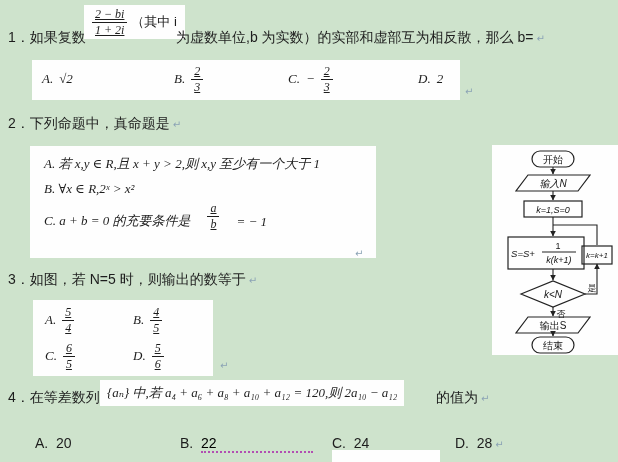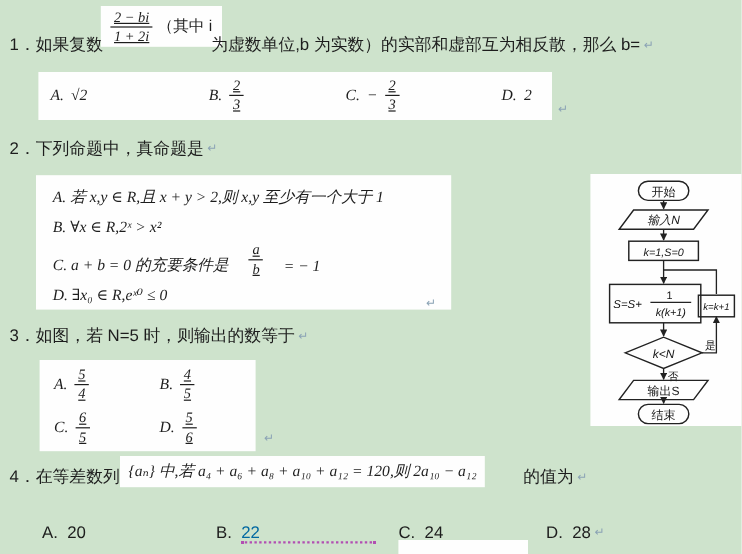--- a/index.html
+++ b/index.html
@@ -22,21 +22,21 @@
   }
   .frac .fnum{border-bottom:1px solid #1d1d1d;padding:0 3px 1px;}
   .frac .fden{padding-top:1px;}
   .opt{display:inline-flex;align-items:center;gap:6px;}
   .opt-label{font-family:"Liberation Serif","DejaVu Serif",serif;font-style:italic;font-size:13px;}
   .pc{color:#8ba3b5;font-size:10px;margin-left:3px;vertical-align:middle;}
   .q2line{position:absolute;white-space:nowrap;font-size:13px;}
   .dotted-ul{
     display:inline-block;min-width:112px;
     border-bottom:2px dotted #b24fb2;
-    color:#0369a1;
+    color:#000000;
   }
   .opt4-label{font-size:14px;}
   svg text{fill:#151515;font-family:"Liberation Sans","DejaVu Sans",sans-serif;}
   svg .shape{fill:none;stroke:#222;stroke-width:1.2;}
   svg .fl{stroke:#222;stroke-width:1.1;fill:none;}
 </style>
 </head>
 <body>
 
 <div class="page">
@@ -86,21 +86,20 @@
     <span class="q2line math" style="left:14px;top:9px;">A. 若 x,y ∈ R,且 x + y &gt; 2,则 x,y 至少有一个大于 1</span>
     <span class="q2line math" style="left:14px;top:35px;">B. ∀x ∈ R,2ˣ &gt; x²</span>
     <span class="q2line" style="left:14px;top:56px;display:inline-flex;align-items:flex-end;gap:17px;">
       <span class="math">C. a + b = 0 的充要条件是</span>
       <span class="frac">
         <span class="fnum">a</span>
         <span class="fden">b</span>
       </span>
       <span class="math">= − 1</span>
     </span>
-    <span class="q2line math" style="left:14px;top:92px;">D. ∃x₀ ∈ R,eˣ⁰ ≤ 0</span>
   </div>
   <span class="abs pc" style="left:352px;top:248px;">↵</span>
 
   <span class="abs" style="left:8px;top:271px;"><span>3．如图，若 N=5 时，则输出的数等于</span><span class="pc">↵</span></span>
 
   <div class="whitebox" style="left:33px;top:300px;width:180px;height:76px;">
     <span class="abs opt" style="left:12px;top:6px;">
       <span class="opt-label">A.</span>
       <span class="frac">
           <span class="fnum">5</span>

